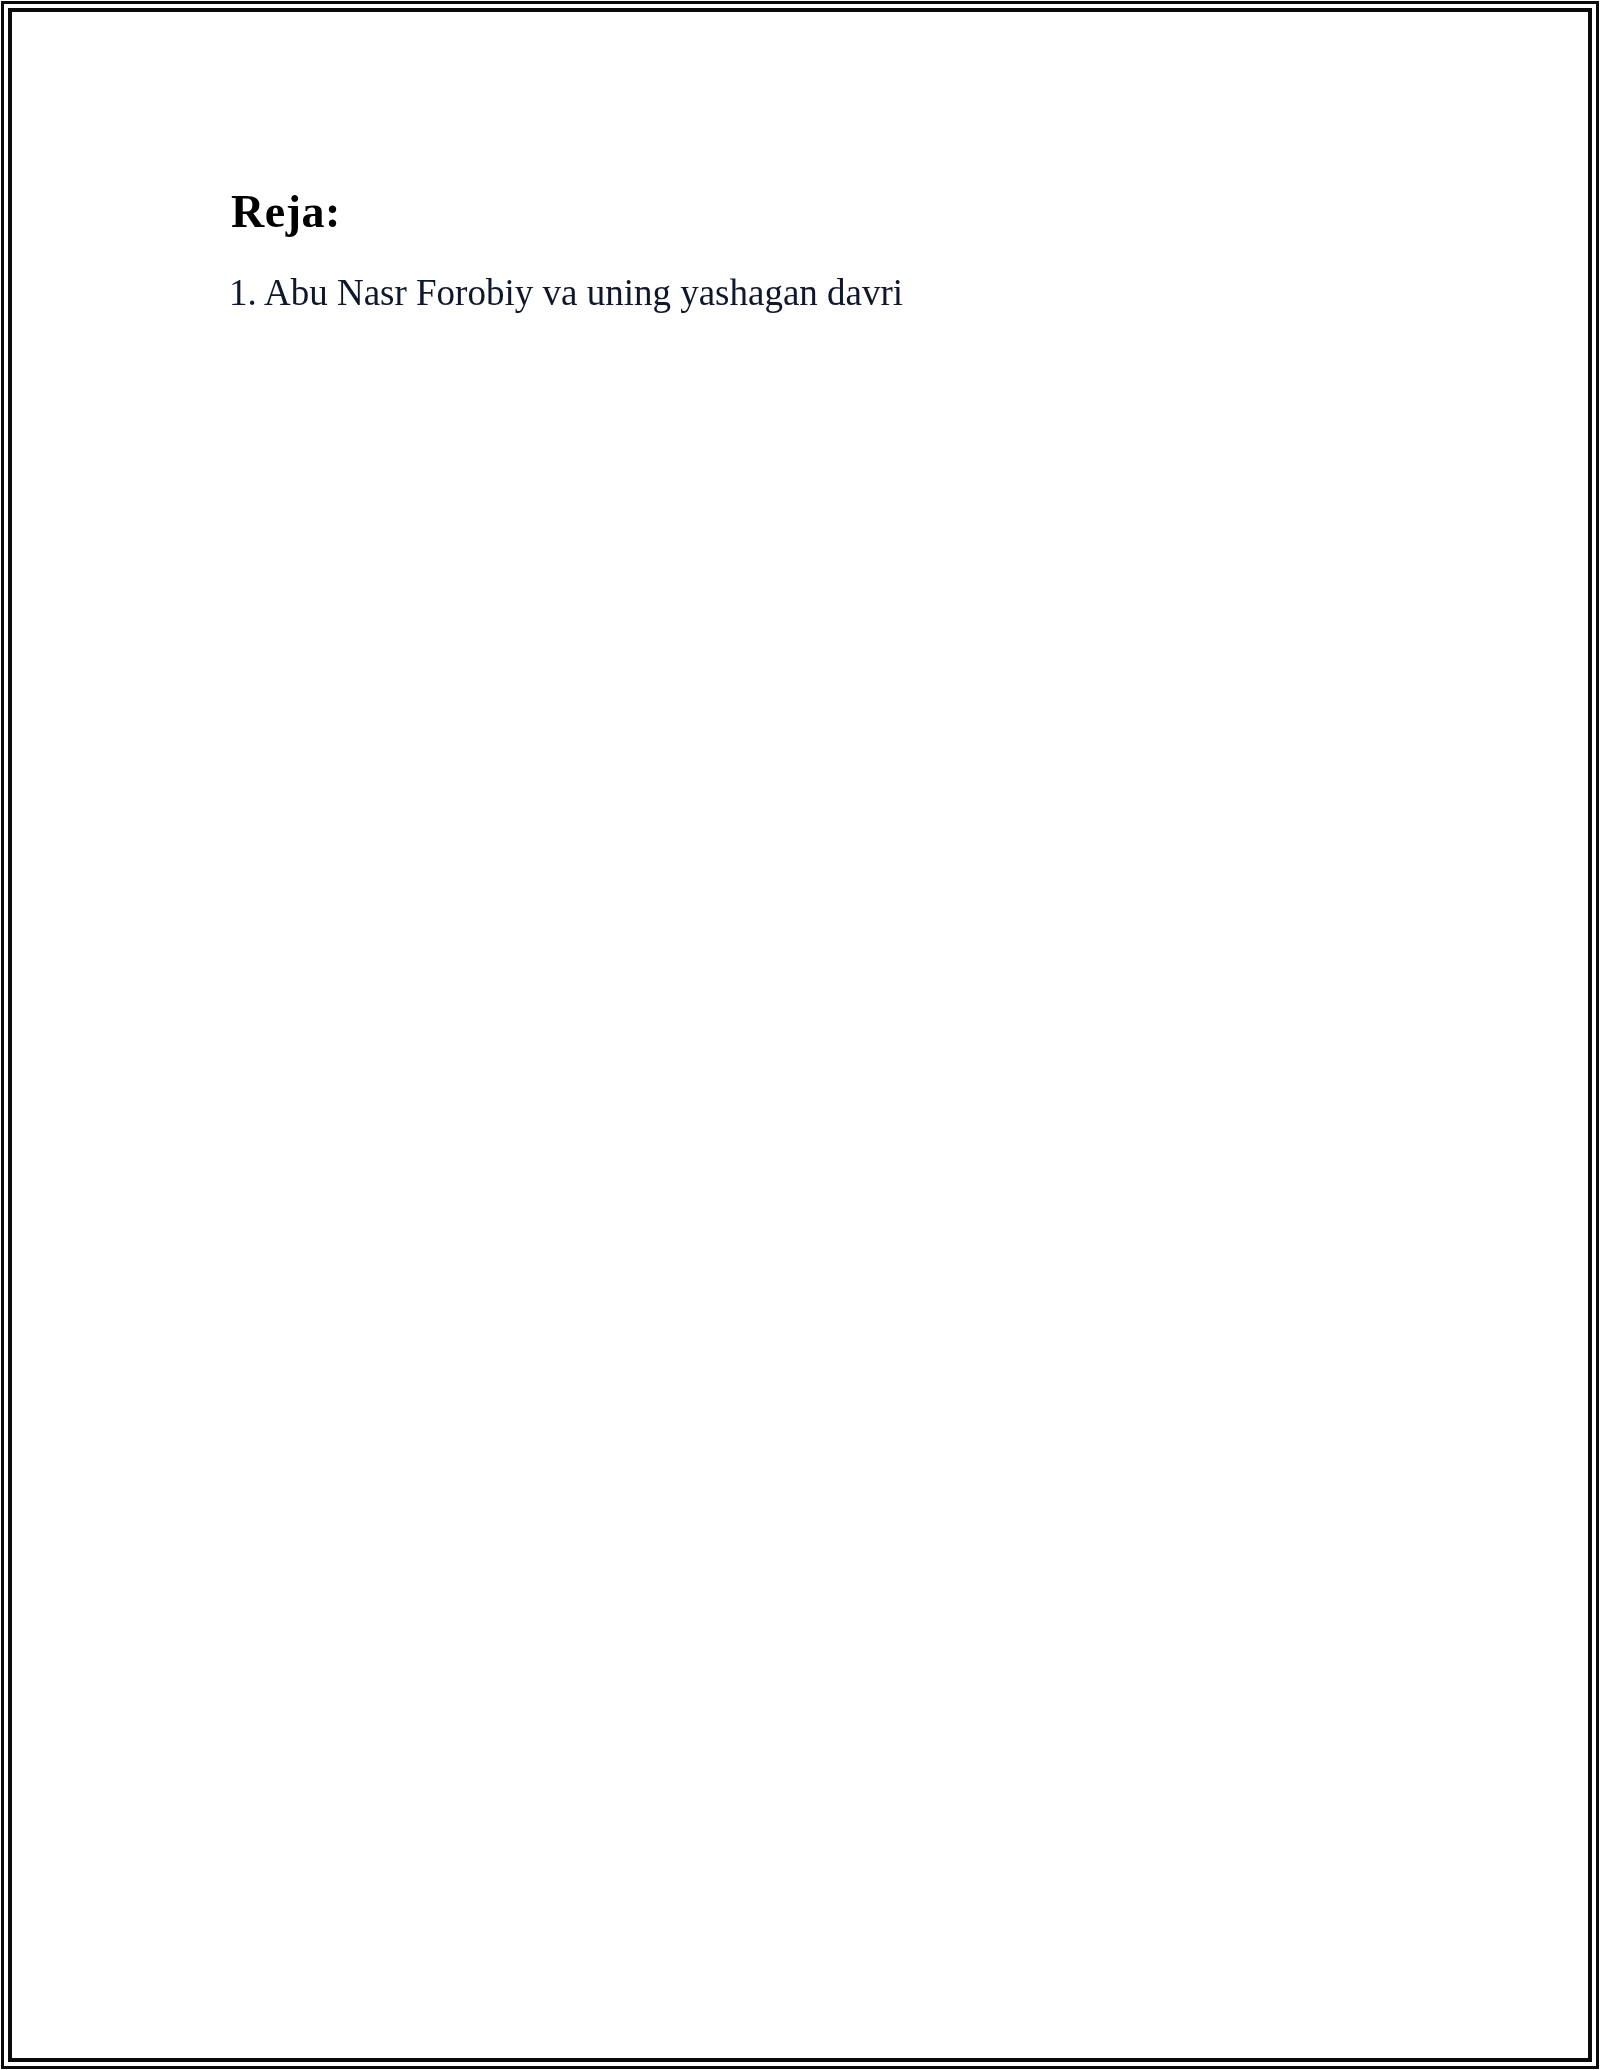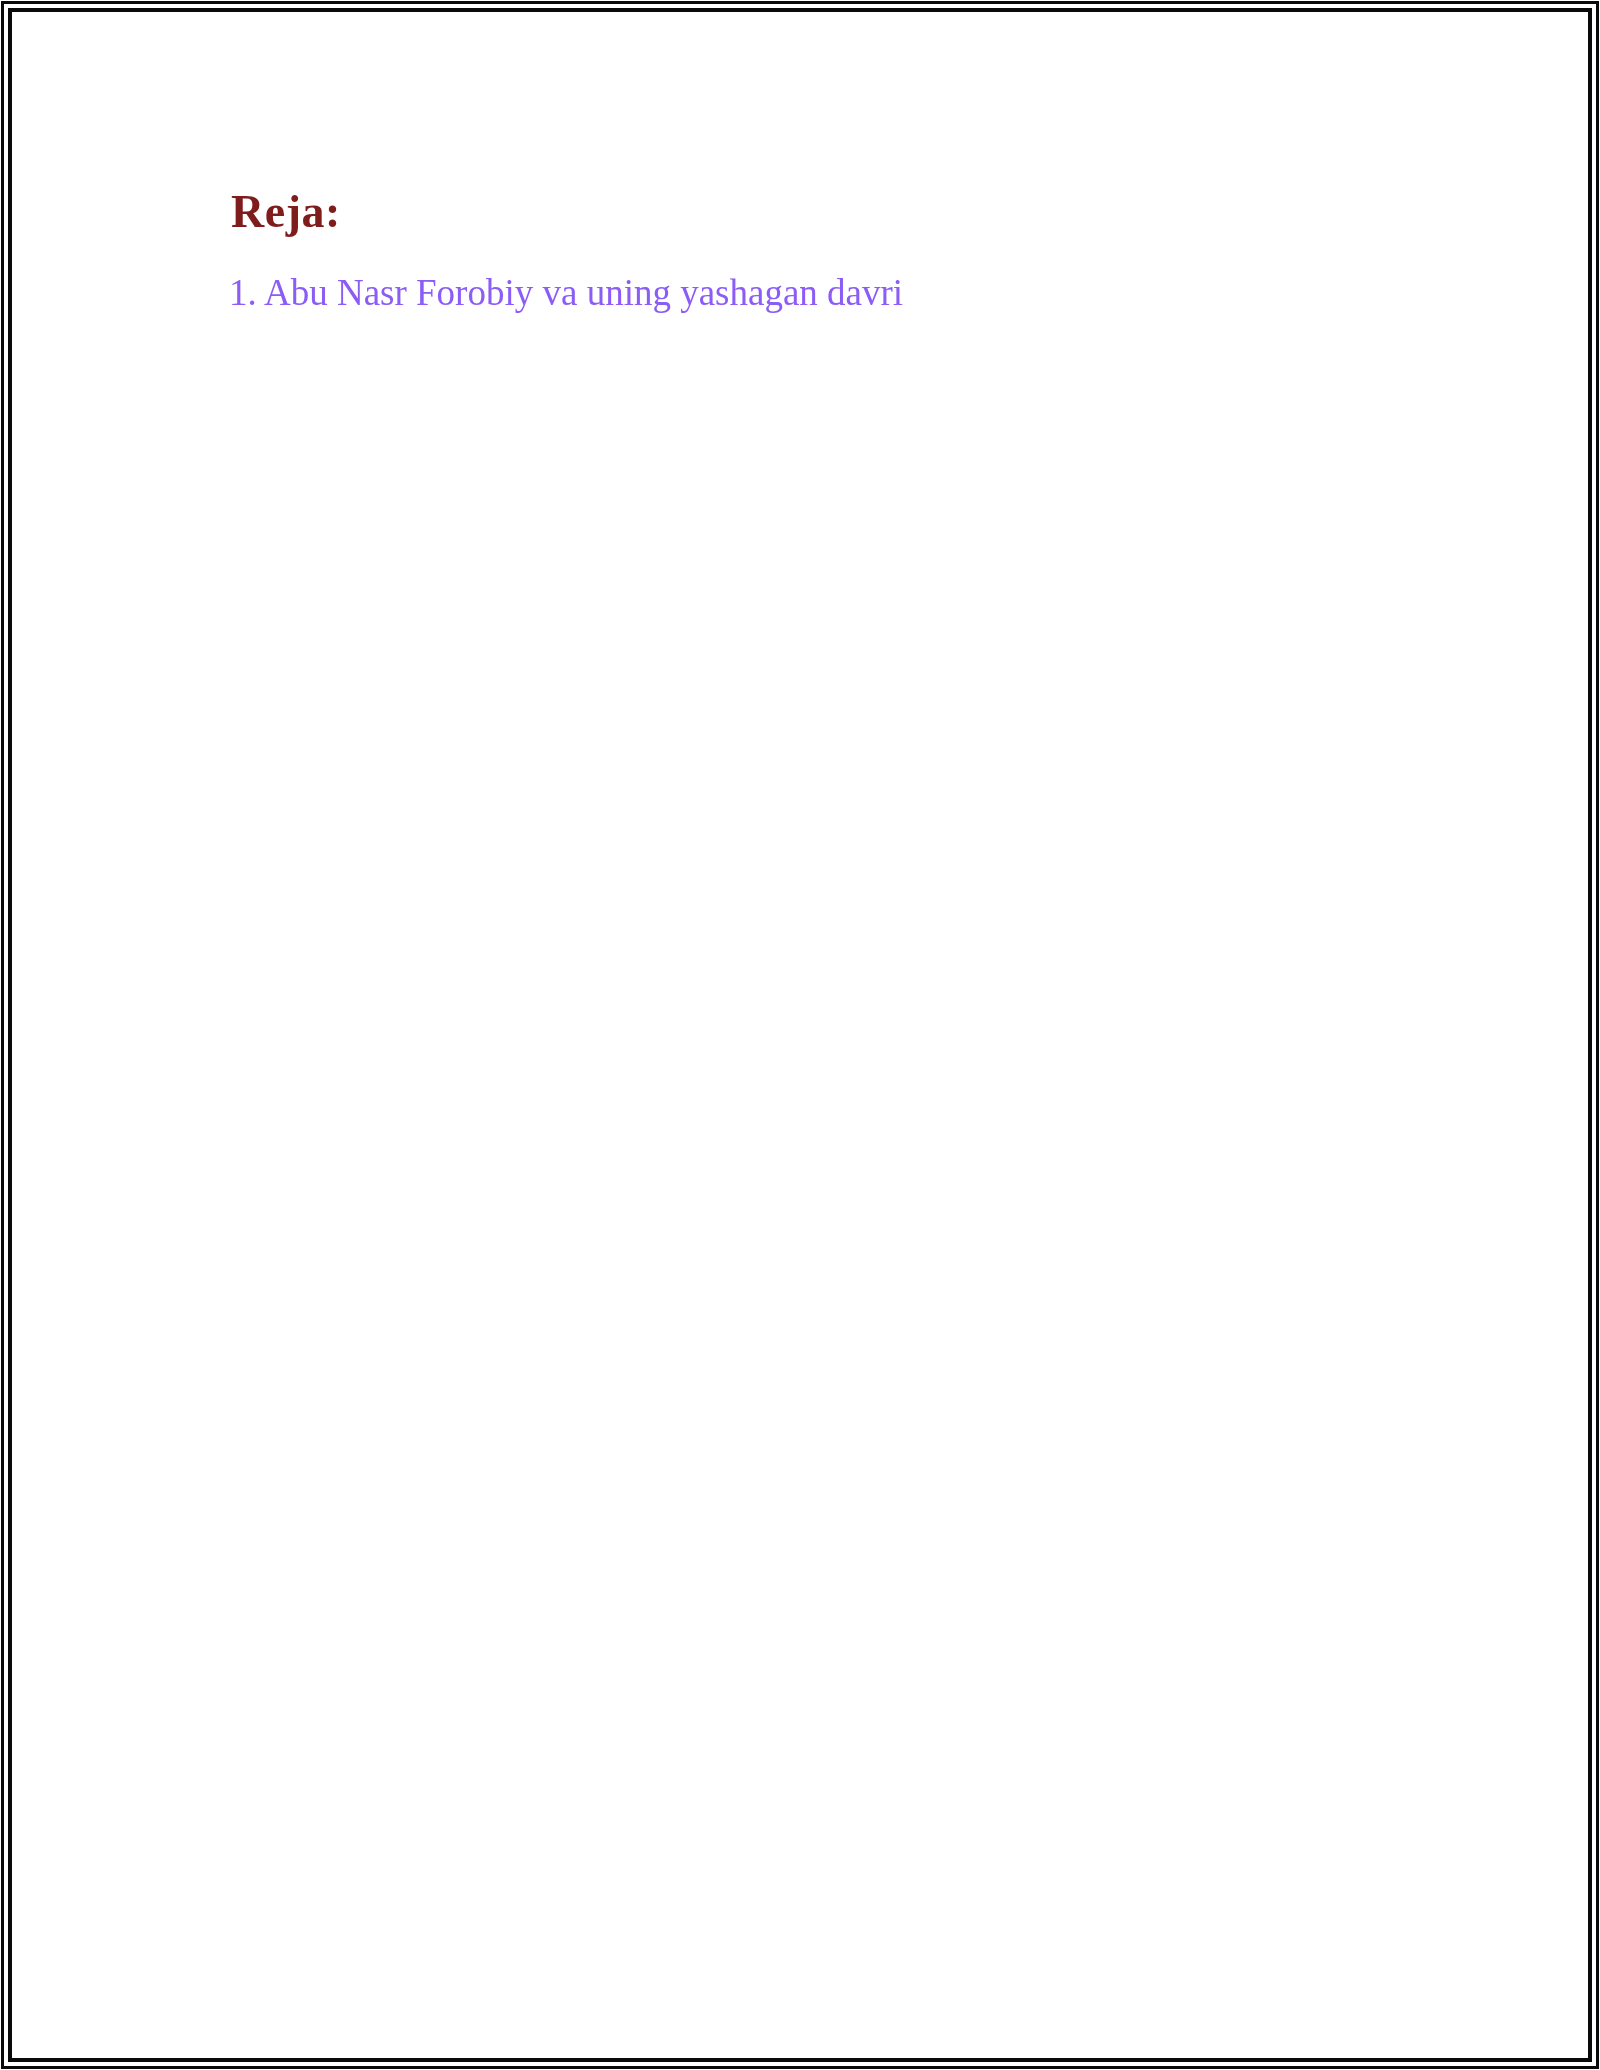--- a/index.html
+++ b/index.html
@@ -36,33 +36,33 @@
     inset: 11px;
   }
   .page-title {
     position: absolute;
     left: 220px;
     top: 177px;
     margin: 0;
     font-size: 46px;
     line-height: 48px;
     font-weight: bold;
-    color: #7f1d1d;
+    color: #000000;
     letter-spacing: 0.5px;
   }
   .plan-list {
     position: absolute;
     left: 218px;
     top: 258px;
     margin: 0;
     padding: 0;
     list-style: none;
     font-size: 37px;
     line-height: 48px;
-    color: #8b5cf6;
+    color: #0f172a;
   }
   .plan-list li {
     margin: 0;
     padding: 0;
     white-space: nowrap;
   }
 </style>
 </head>
 <body>
 

